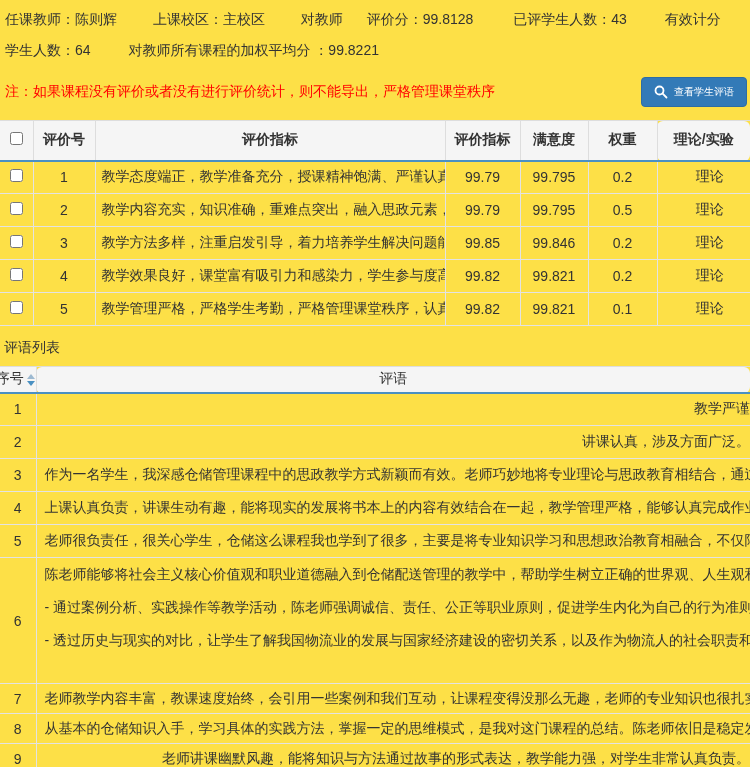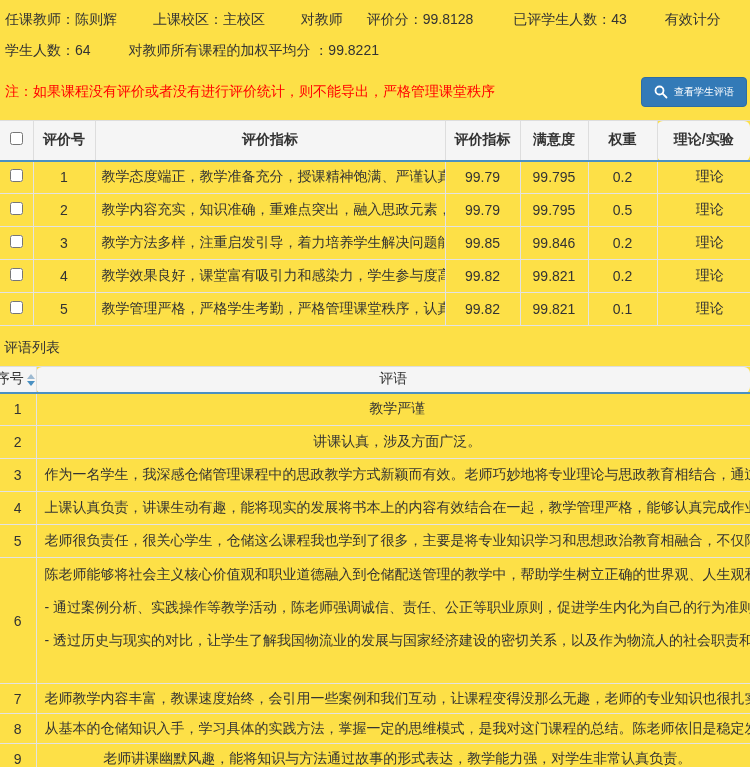--- a/index.html
+++ b/index.html
@@ -66,21 +66,21 @@
   }
   td:last-child{border-right:none;padding-left:16px;}
   td.indicator{text-align:left;padding:0 0 0 6px;}
   input[type=checkbox]{width:13px;height:13px;}
 
   
   .comments-title{margin:13px 0 9px 4px;color:var(--text);}
   .comments-table col.c1{width:36px;}
   .comments-table col.c2{width:714px;}
   .comments-table th{font-weight:normal;height:26px;}
-  .comments-table td.c-text{text-align:center;padding:0 0 0 8px;}
+  .comments-table td.c-text{text-align:right;padding:0 0 0 8px;}
   .c-no-head{display:inline-block;margin-left:-5px;white-space:nowrap;}
   .sort-icon{display:inline-block;position:relative;width:8px;height:12px;margin-left:3px;vertical-align:middle;}
   .sort-icon::before{
     content:"";position:absolute;left:0;top:0;
     border-left:4px solid transparent;border-right:4px solid transparent;
     border-bottom:5px solid #9db9d1;
   }
   .sort-icon::after{
     content:"";position:absolute;left:0;top:7px;
     border-left:4px solid transparent;border-right:4px solid transparent;

